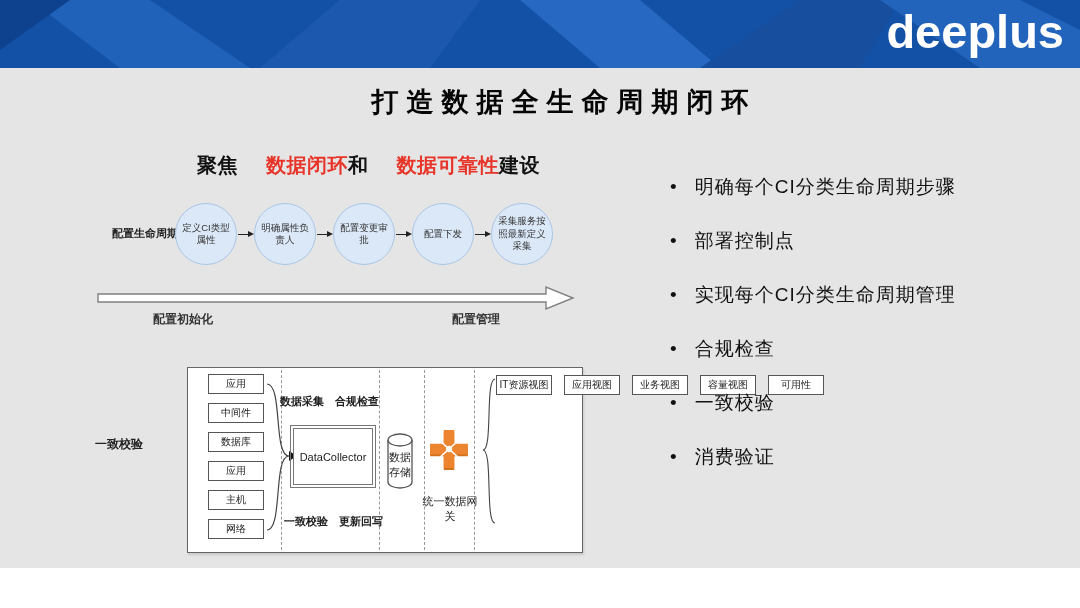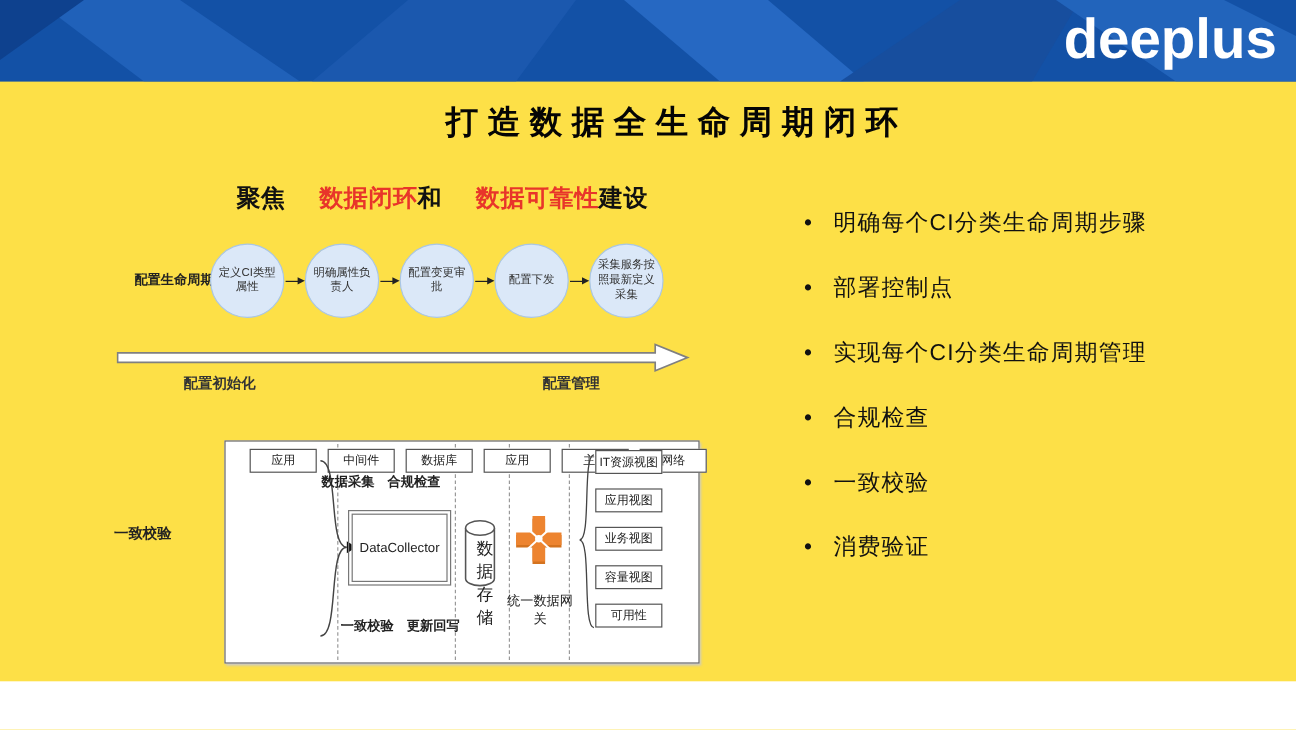--- a/index.html
+++ b/index.html
@@ -1,21 +1,21 @@
 <!DOCTYPE html>
 <html style="--header-bg: #1351a6; --accent-red: #e8352a; --circle-fill: #dbe8f8; --circle-border: #a9c6e6; --gateway-orange: #ed8430; --ink: #111111;"><head>
 <meta charset="utf-8">
 <style>
   :root{
     --header-bg:#1351a6; --accent-red:#e8352a; --circle-fill:#dbe8f8;
     --circle-border:#a9c6e6; --gateway-orange:#ed8430; --ink:#111111;
   }
   html,body{margin:0;padding:0;}
   body{font-family:"Liberation Sans","DejaVu Sans",sans-serif;background:#fff;}
-  #canvas{position:relative;width:1080px;height:568px;background:#fde047;overflow:hidden;}
+  #canvas{position:relative;width:1080px;height:568px;background:#e5e5e5;overflow:hidden;}
 
   
   .header{position:absolute;left:0;top:0;width:1080px;height:68px;background:var(--header-bg);overflow:hidden;}
   .header svg{position:absolute;left:0;top:0;}
   .logo{position:absolute;right:16px;top:6px;font-size:47px;font-weight:bold;color:#ffffff;letter-spacing:0px;line-height:1.1;}
 
   
   .title{position:absolute;left:0;right:0;top:84px;text-align:center;font-size:27px;font-weight:bold;letter-spacing:8px;color:#050505;margin-left:48px;}
   .subtitle{position:absolute;left:197px;top:152px;font-size:20px;font-weight:bold;color:#111;letter-spacing:0.5px;}
   .seg-red{color:var(--accent-red);padding-left:28px;}
@@ -33,35 +33,35 @@
   
   .big-arrow{position:absolute;left:97px;top:285px;}
   .tl-left{position:absolute;left:153px;top:311px;font-size:12px;font-weight:bold;color:#333;}
   .tl-right{position:absolute;left:452px;top:311px;font-size:12px;font-weight:bold;color:#333;}
 
   
   .df-label{position:absolute;left:95px;top:436px;font-size:12px;font-weight:bold;color:#222;}
   .df-box{position:absolute;left:187px;top:367px;width:396px;height:186px;border:1.5px solid #666;background:#fff;
     box-sizing:border-box;box-shadow:1px 2px 2px #c9c9c9;}
   .df-divider{position:absolute;top:2px;bottom:2px;border-left:1px dashed #999;}
-  .df-sources{position:absolute;left:20px;top:6px;display:flex;flex-direction:row;gap:9px;}
+  .df-sources{position:absolute;left:20px;top:6px;display:flex;flex-direction:column;gap:9px;}
   .src-box,.view-box{width:56px;height:20px;border:1px solid #555;background:#fff;font-size:10px;color:#222;
     display:flex;align-items:center;justify-content:center;box-sizing:border-box;white-space:nowrap;}
   .src-bracket{position:absolute;left:77px;top:6px;}
-  .collector-top{position:absolute;left:80px;top:26px;font-size:11px;font-weight:600;color:#222;white-space:pre;}
+  .collector-top{position:absolute;left:92px;top:26px;font-size:11px;font-weight:600;color:#222;white-space:pre;}
   .collector-box{position:absolute;left:105px;top:60px;width:80px;height:57px;background:#fff;border:1.5px solid #777;
     outline:1.5px solid #777;outline-offset:2px;display:flex;align-items:center;justify-content:center;
     font-size:11px;color:#222;box-sizing:border-box;}
   .collector-bottom{position:absolute;left:96px;top:146px;font-size:11px;font-weight:600;color:#222;white-space:pre;}
   .storage-wrap{position:absolute;left:198px;top:64px;width:28px;}
-  .storage-label{position:absolute;left:3px;top:18px;width:22px;text-align:right;font-size:14px;line-height:1.35;color:#222;font-family:Liberation Mono, monospace;}
+  .storage-label{position:absolute;left:3px;top:18px;width:22px;text-align:left;font-size:11px;line-height:1.35;color:#222;}
   .gateway-wrap{position:absolute;left:240px;top:60px;}
   .gw-label{position:absolute;left:232px;top:126px;width:60px;text-align:center;font-size:11px;line-height:1.4;color:#222;}
   .views-bracket{position:absolute;left:293px;top:7px;}
-  .df-views{position:absolute;left:308px;top:7px;display:flex;flex-direction:column;gap:12px;}
+  .df-views{position:absolute;left:308px;top:7px;display:flex;flex-direction:row;gap:12px;}
 
   
   .bullets{position:absolute;left:670px;top:174px;width:380px;}
   .bullet-item{display:flex;font-size:19px;line-height:26px;margin-bottom:28px;color:var(--ink);letter-spacing:1px;}
   .bullet-item::before{content:"•";margin-right:17px;}
 </style>
 </head>
 <body>
 
 <div id="canvas">

